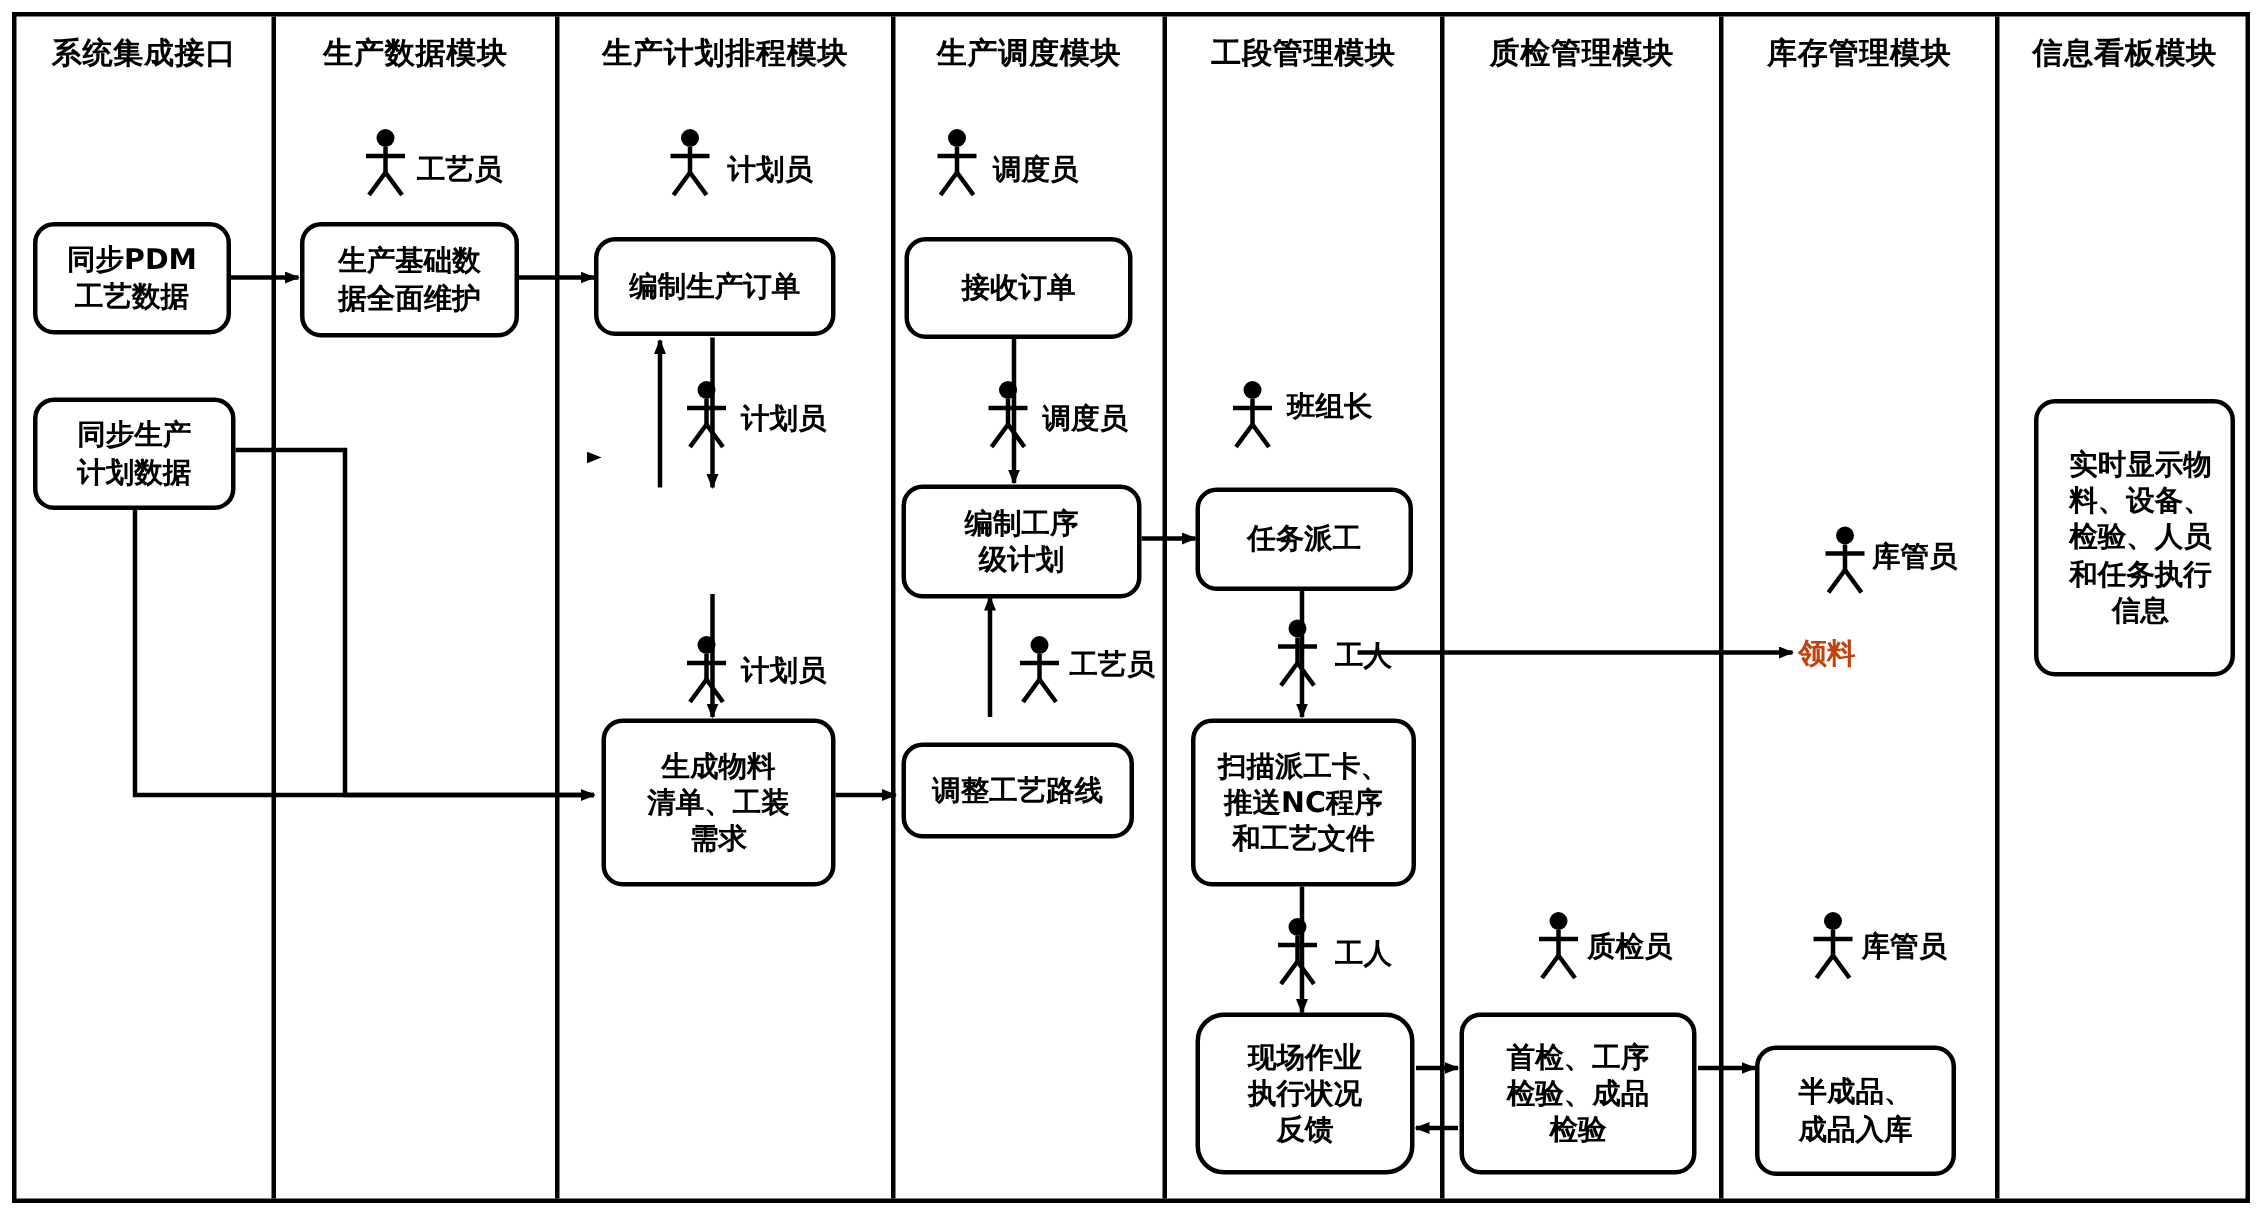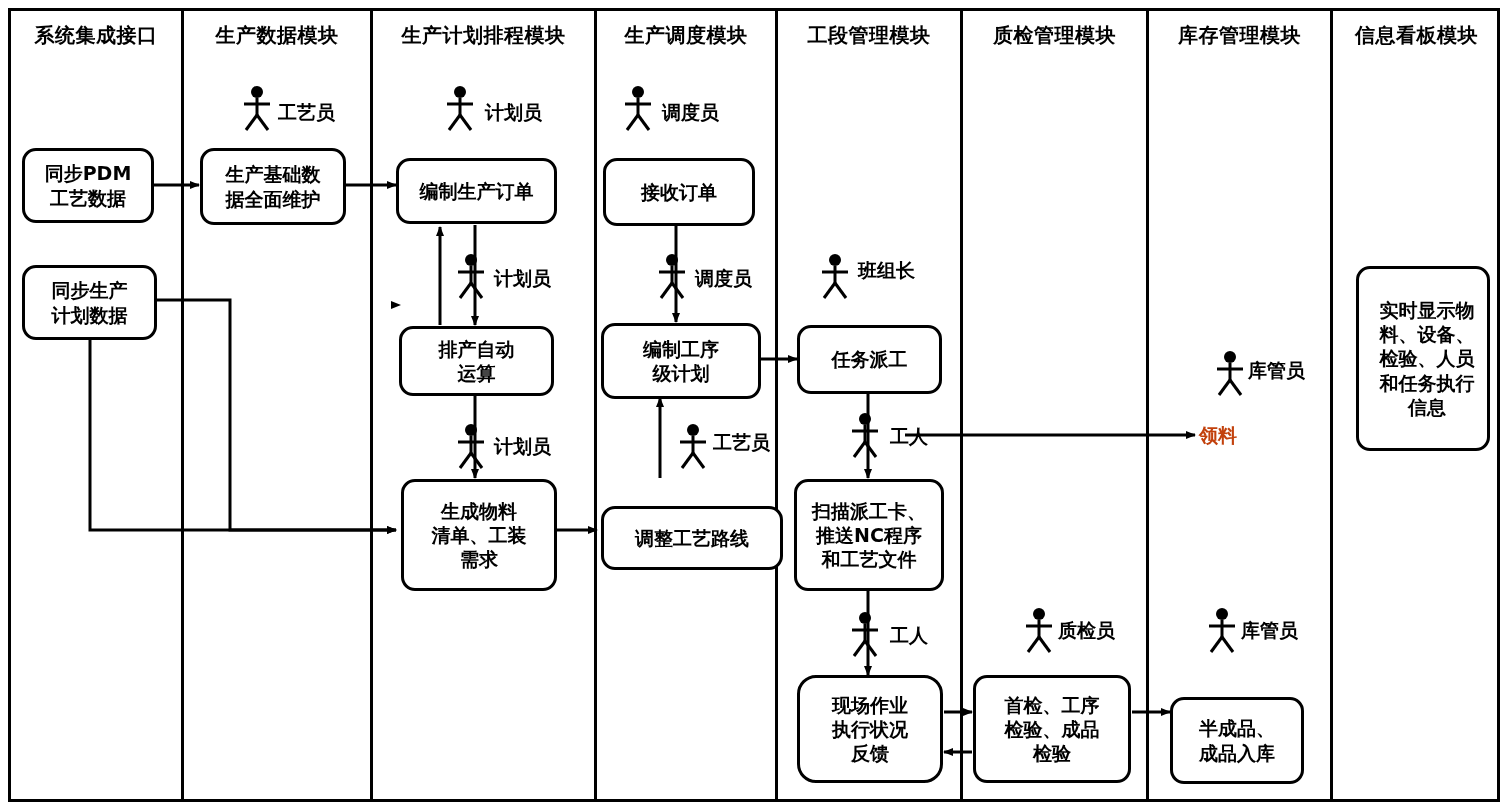--- a/index.html
+++ b/index.html
@@ -164,30 +164,28 @@
   </svg>
 
   <div class="node" style="left:22px;  top:148px; width:132px; height:75px;">同步PDM
 工艺数据</div>
   <div class="node" style="left:200px; top:148px; width:146px; height:77px;">生产基础数
 据全面维护</div>
   <div class="node" style="left:22px;  top:265px; width:135px; height:75px;">同步生产
 计划数据</div>
 
   <div class="node" style="left:396px; top:158px; width:161px; height:66px;">编制生产订单</div>
-  <div class="node" style="left:399px; top:326px; width:155px; height:70px;">排产自动
-运算</div>
   <div class="node" style="left:401px; top:479px; width:156px; height:112px;">生成物料
 清单、工装
 需求</div>
 
   <div class="node" style="left:603px; top:158px; width:152px; height:68px;">接收订单</div>
   <div class="node" style="left:601px; top:323px; width:160px; height:76px;">编制工序
 级计划</div>
-  <div class="node" style="left:601px; top:506px; width:182px; height:64px;">调整工艺路线</div>
+  <div class="node" style="left:601px; top:495px; width:155px; height:64px;">调整工艺路线</div>
 
   <div class="node" style="left:797px; top:325px; width:145px; height:69px;">任务派工</div>
   <div class="node" style="left:794px; top:479px; width:150px; height:112px;">扫描派工卡、
 推送NC程序
 和工艺文件</div>
   <div class="node" style="left:797px; top:675px; width:146px; height:108px;border-radius:19px;">现场作业
 执行状况
 反馈</div>
 
   <div class="node" style="left:973px; top:675px; width:158px; height:108px;">首检、工序

